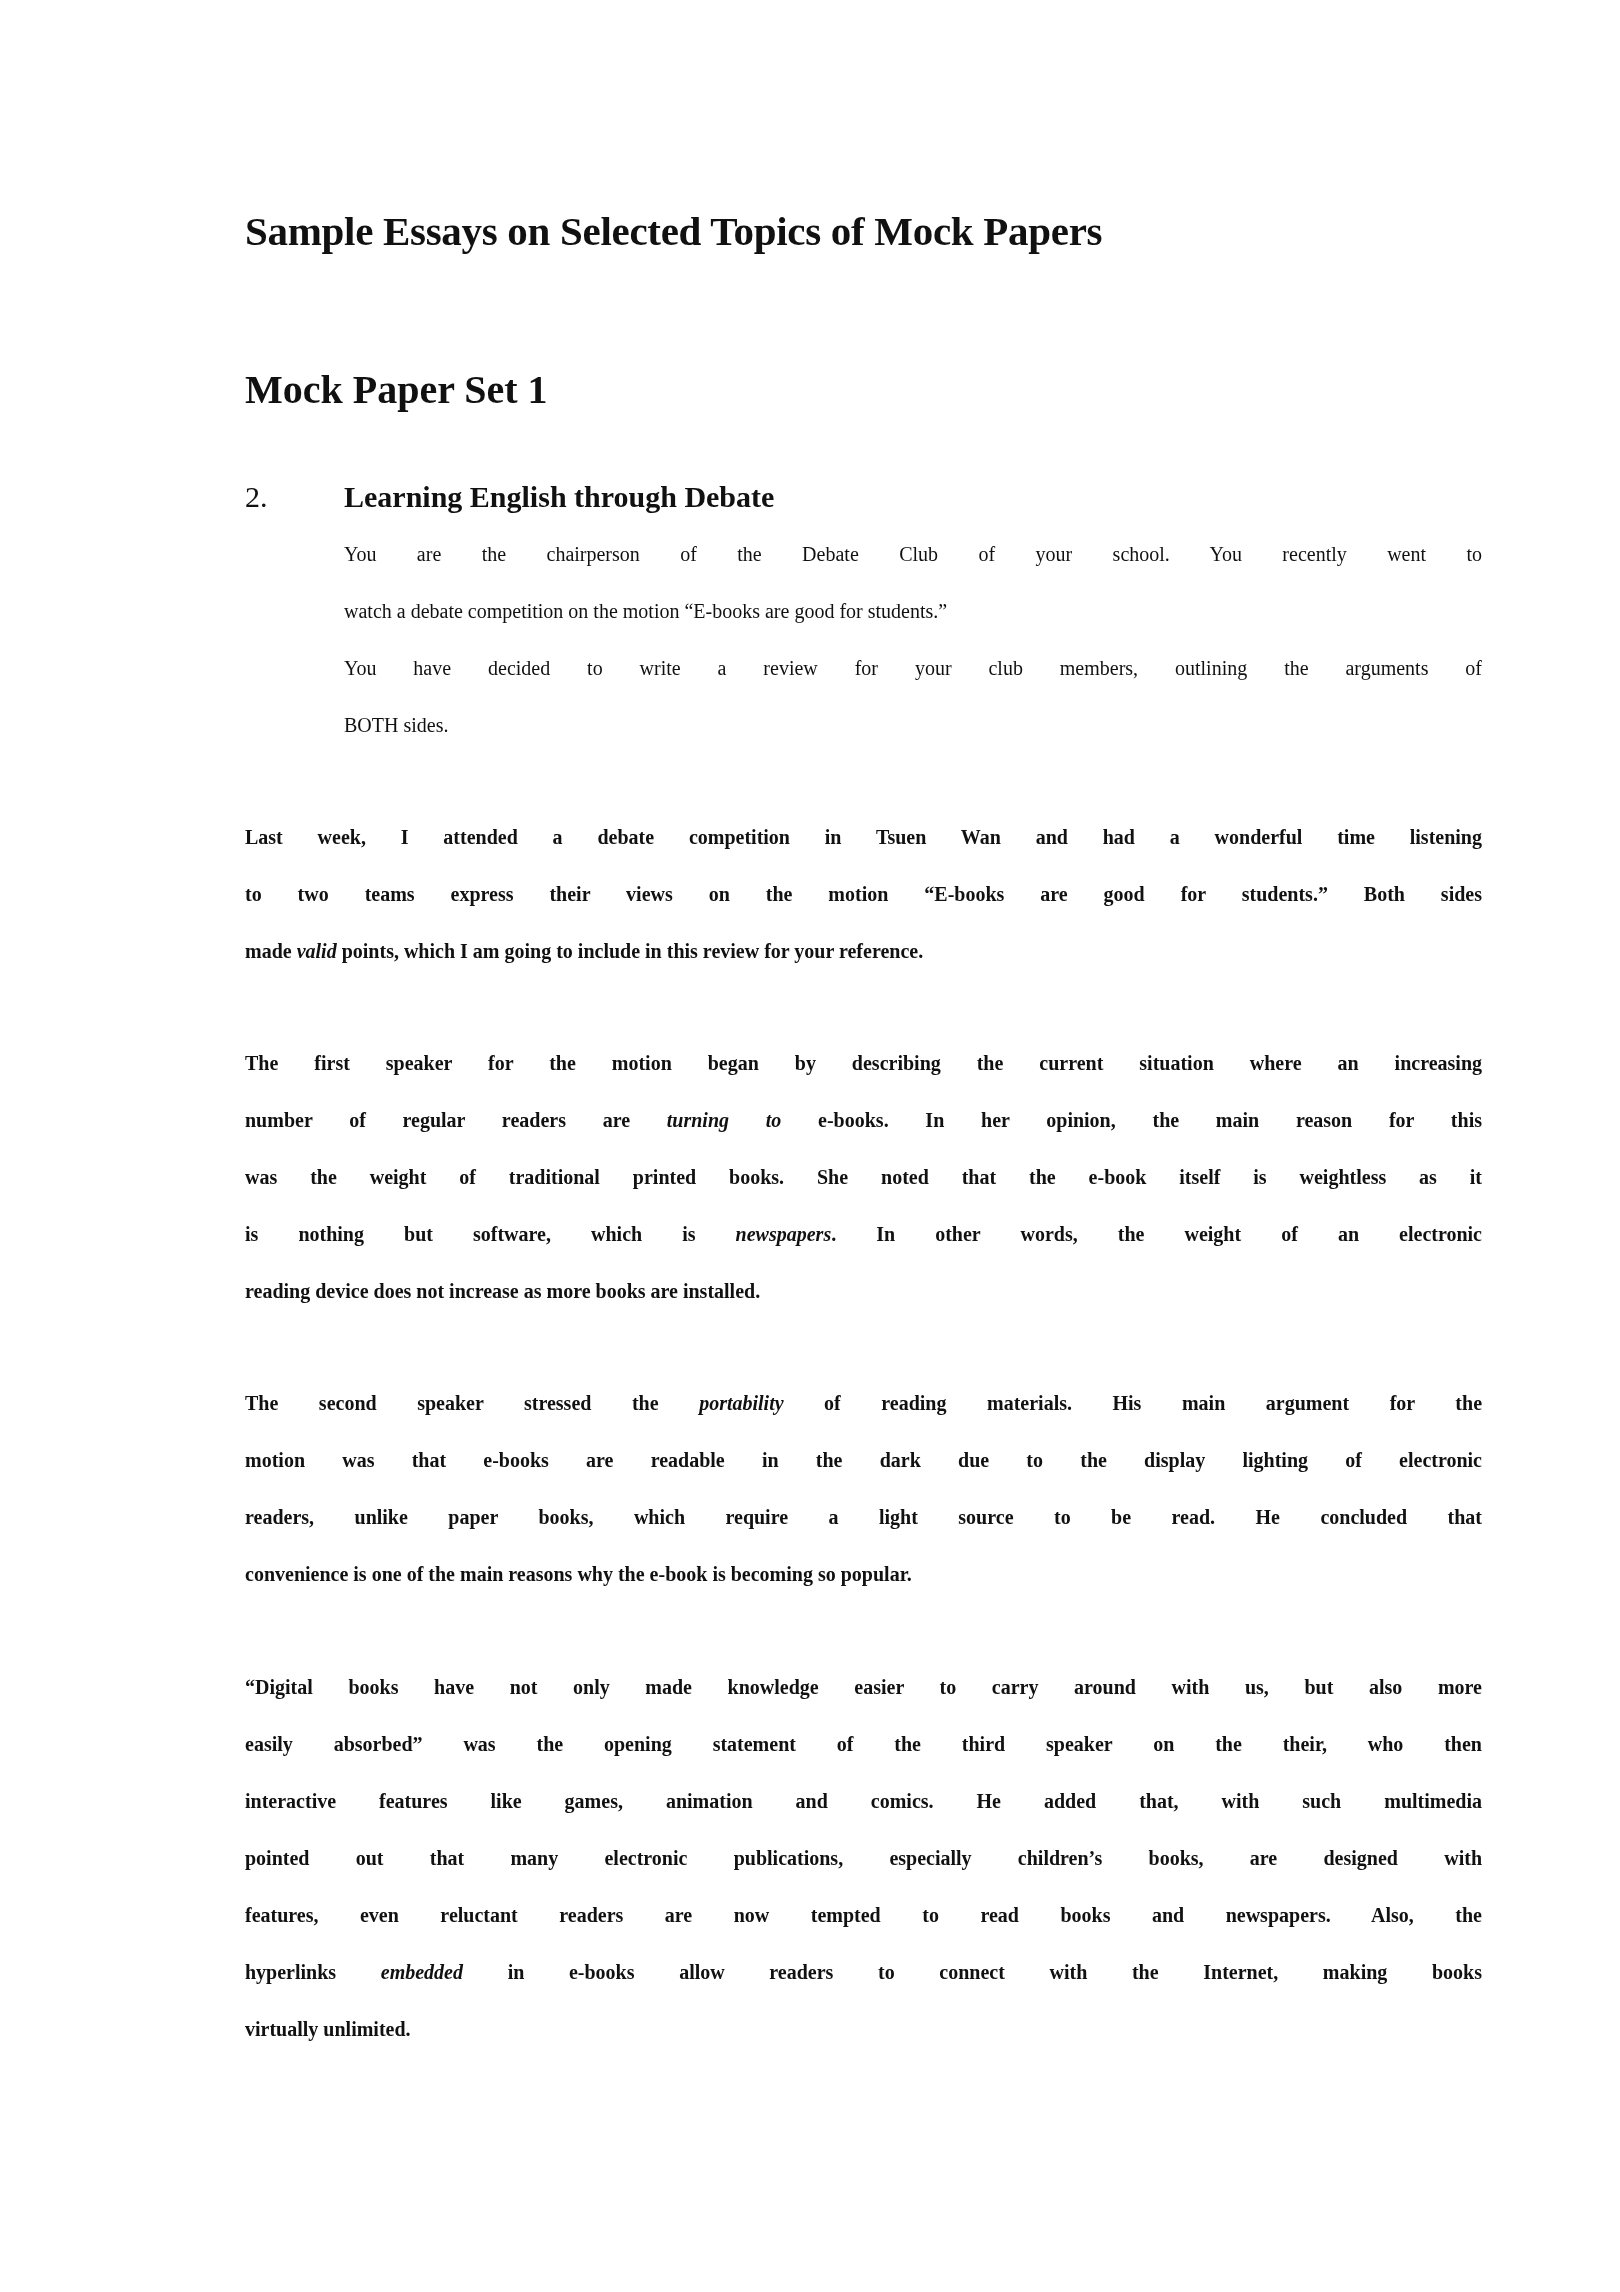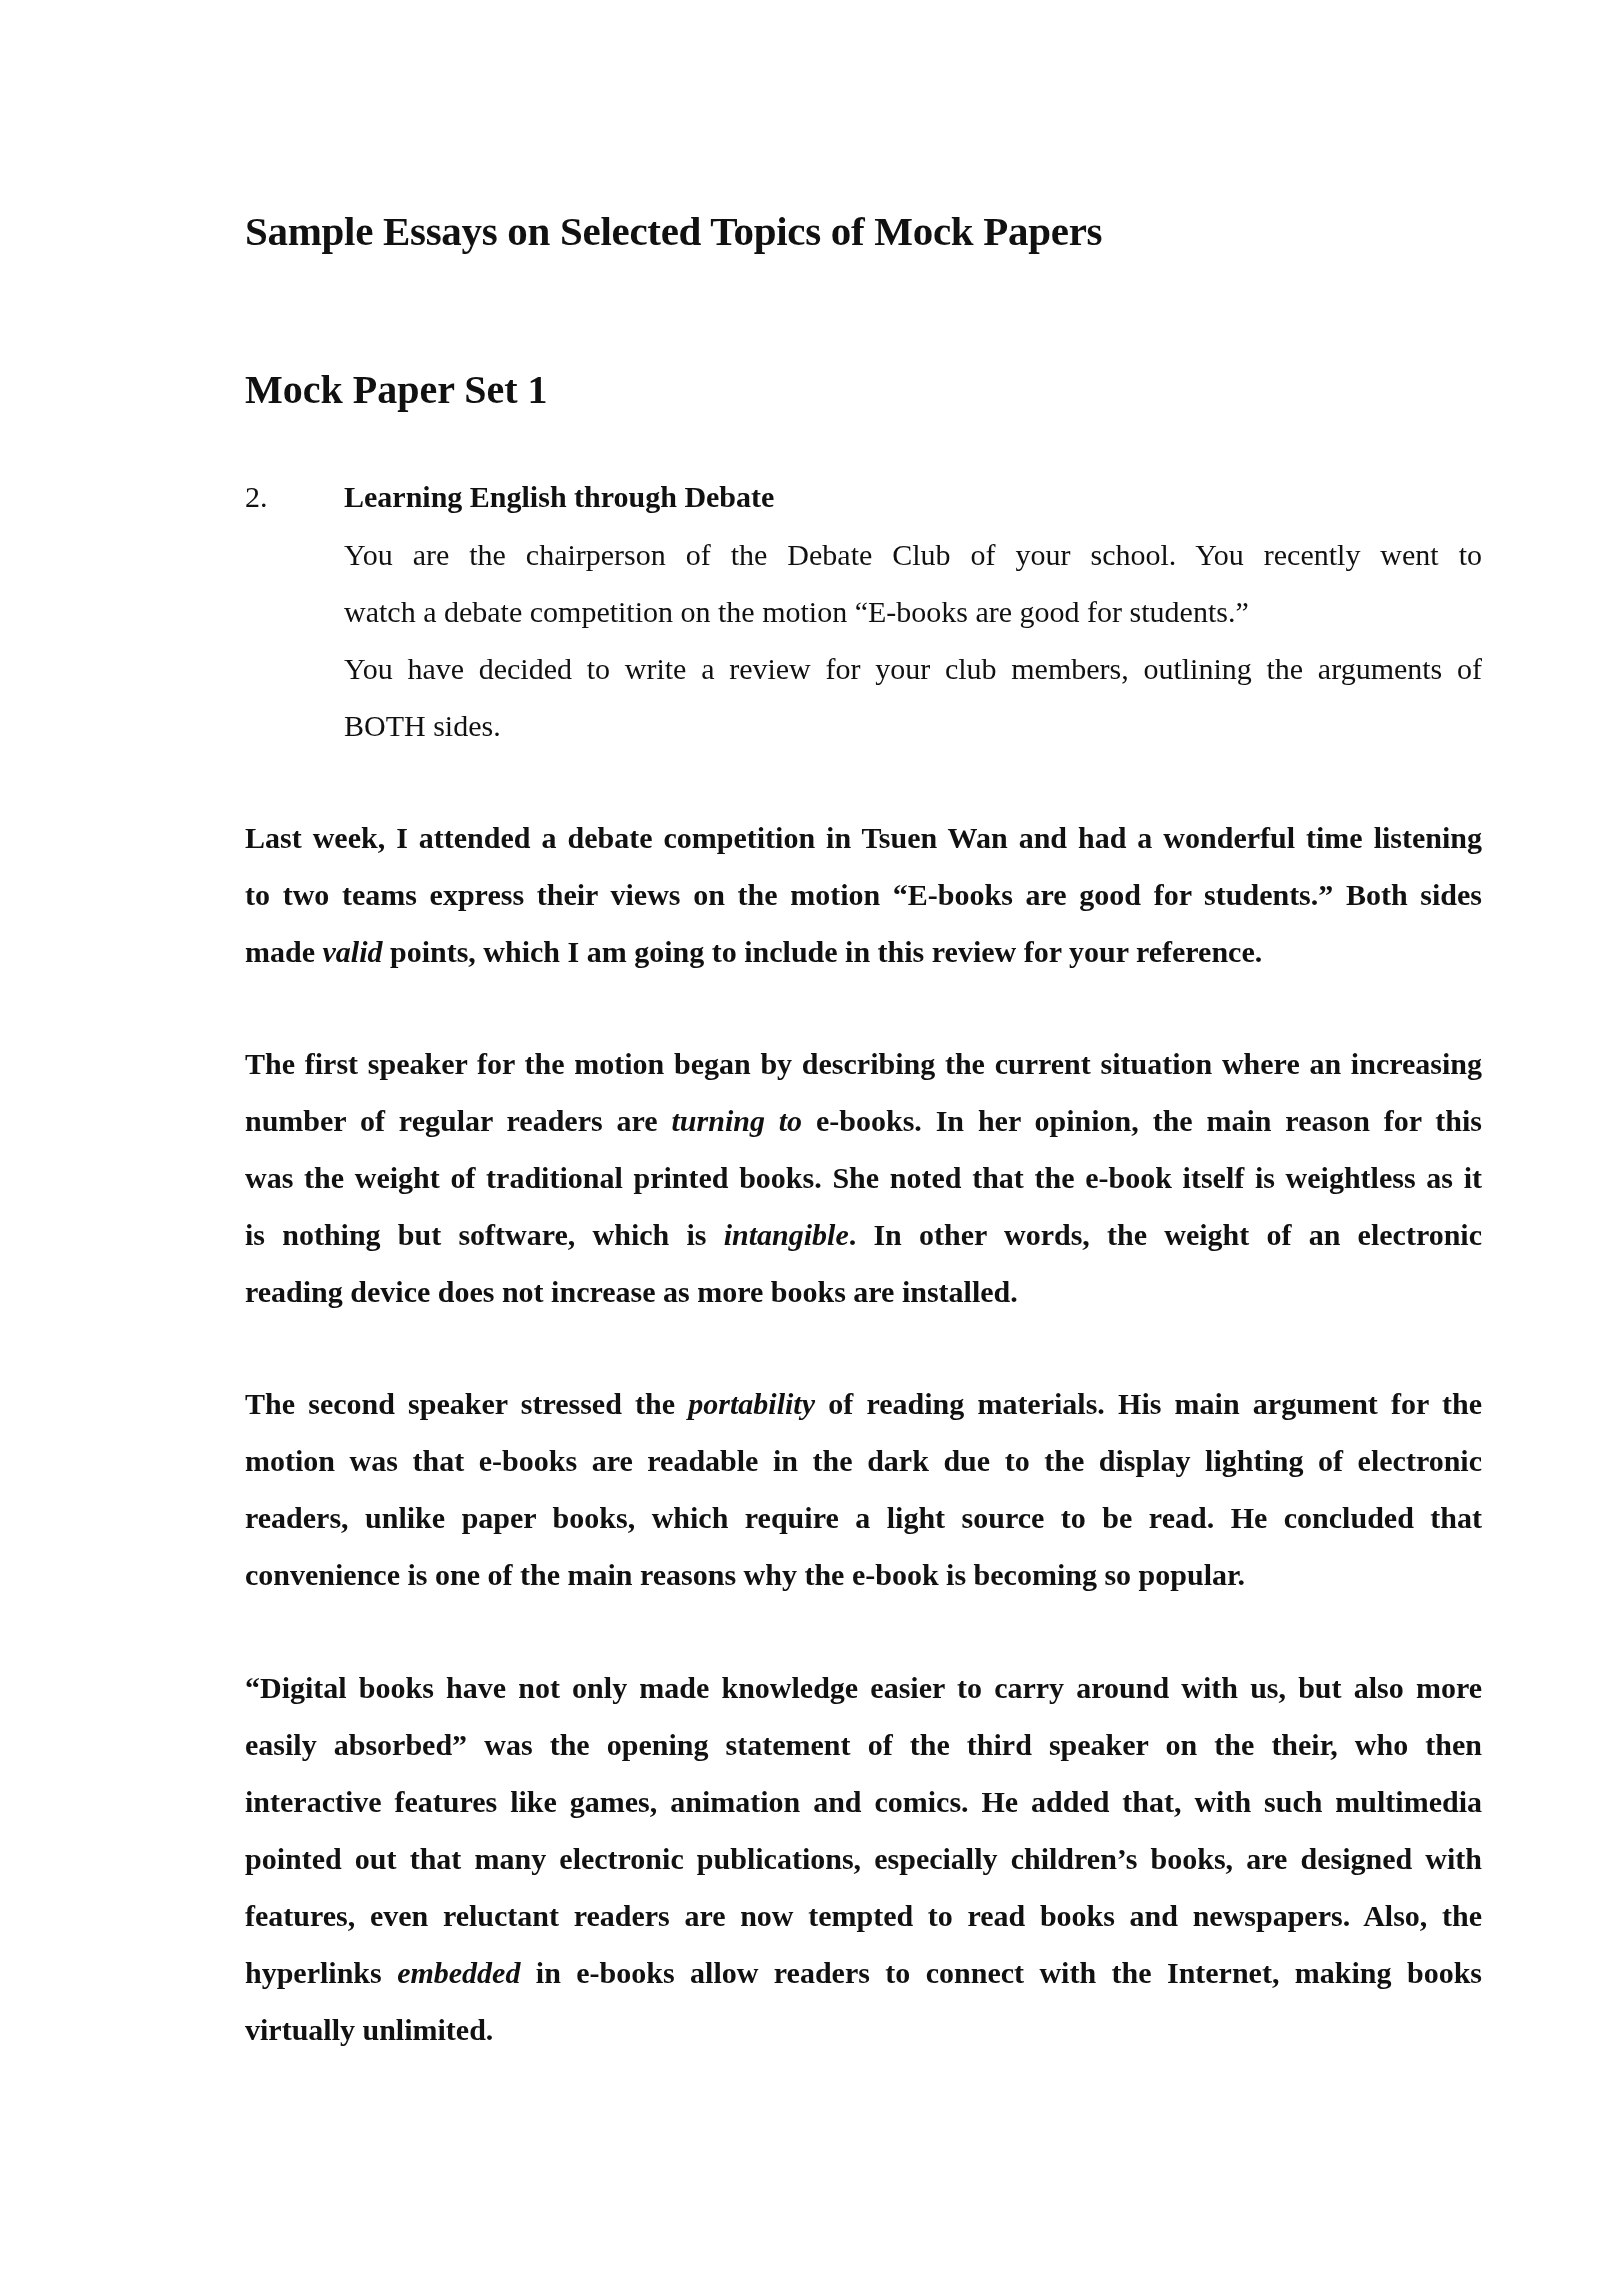--- a/index.html
+++ b/index.html
@@ -3,21 +3,21 @@
   <meta charset="utf-8">
   <style>
     html, body { margin: 0; padding: 0; background: #ffffff; }
     body { width: 1620px; height: 2293px; position: relative; overflow: hidden;
            font-family: "Liberation Serif", "DejaVu Serif", serif; color: #111111; }
     .page { position: absolute; left: 0; top: 13px; width: 1620px; height: 2293px; margin-left: 48px; }
     .title { position: absolute; left: 197px; top: 194px; font-size: 41px; font-weight: bold; margin: 0; white-space: nowrap; letter-spacing: -0.3px; }
     .set { position: absolute; left: 197px; top: 353px; font-size: 40px; font-weight: bold; margin: 0; }
     .qnum { position: absolute; left: 197px; top: 467px; font-size: 30px; }
     .qtitle { position: absolute; left: 296px; top: 467px; font-size: 30px; font-weight: bold; }
-    .block { position: absolute; font-size: 30px; line-height: 57px; text-align: justify; }
+    .block { position: absolute; font-size: 20px; line-height: 57px; text-align: justify; }
     .line { display: block; height: 57px; text-align: justify; text-align-last: justify; white-space: nowrap; }
     .line.last { text-align-last: left; }
     .q { left: 296px; top: 513px; width: 1138px; }
     .p { left: 197px; width: 1237px; font-weight: bold; }
     .p1 { top: 796px; }
     .p2 { top: 1022px; }
     .p3 { top: 1362px; }
     .p4 { top: 1646px; }
     em { font-style: italic; }
     .pageno { position: absolute; left: 0; width: 1620px; top: 2166px; text-align: center; font-size: 30px; }
@@ -41,21 +41,21 @@
 
   <div class="block p p1">
       <span class="line"><span>Last week, I attended a debate competition in Tsuen Wan and had a wonderful time listening</span></span>
       <span class="line"><span>to two teams express their views on the motion “E-books are good for students.”  Both sides</span></span>
       <span class="line last"><span>made </span><em>valid</em><span> points, which I am going to include in this review for your reference.</span></span>
     </div>
   <div class="block p p2">
       <span class="line"><span>The first speaker for the motion began by describing the current situation where an increasing</span></span>
       <span class="line"><span>number of regular readers are </span><em>turning to</em><span> e-books.  In her opinion, the main reason for this</span></span>
       <span class="line"><span>was the weight of traditional printed books.  She noted that the e-book itself is weightless as it</span></span>
-      <span class="line"><span>is nothing but software, which is </span><em>intangible</em><span>.  In other words, the weight of an electronic</span></span>
+      <span class="line"><span>is nothing but software, which is </span><em>newspapers</em><span>.  In other words, the weight of an electronic</span></span>
       <span class="line last"><span>reading device does not increase as more books are installed.</span></span>
     </div>
   <div class="block p p3">
       <span class="line"><span>The second speaker stressed the </span><em>portability</em><span> of reading materials.  His main argument for the</span></span>
       <span class="line"><span>motion was that e-books are readable in the dark due to the display lighting of electronic</span></span>
       <span class="line"><span>readers, unlike paper books, which require a light source to be read.  He concluded that</span></span>
       <span class="line last"><span>convenience is one of the main reasons why the e-book is becoming so popular.</span></span>
     </div>
   <div class="block p p4">
       <span class="line"><span>“Digital books have not only made knowledge easier to carry around with us, but also more</span></span>

